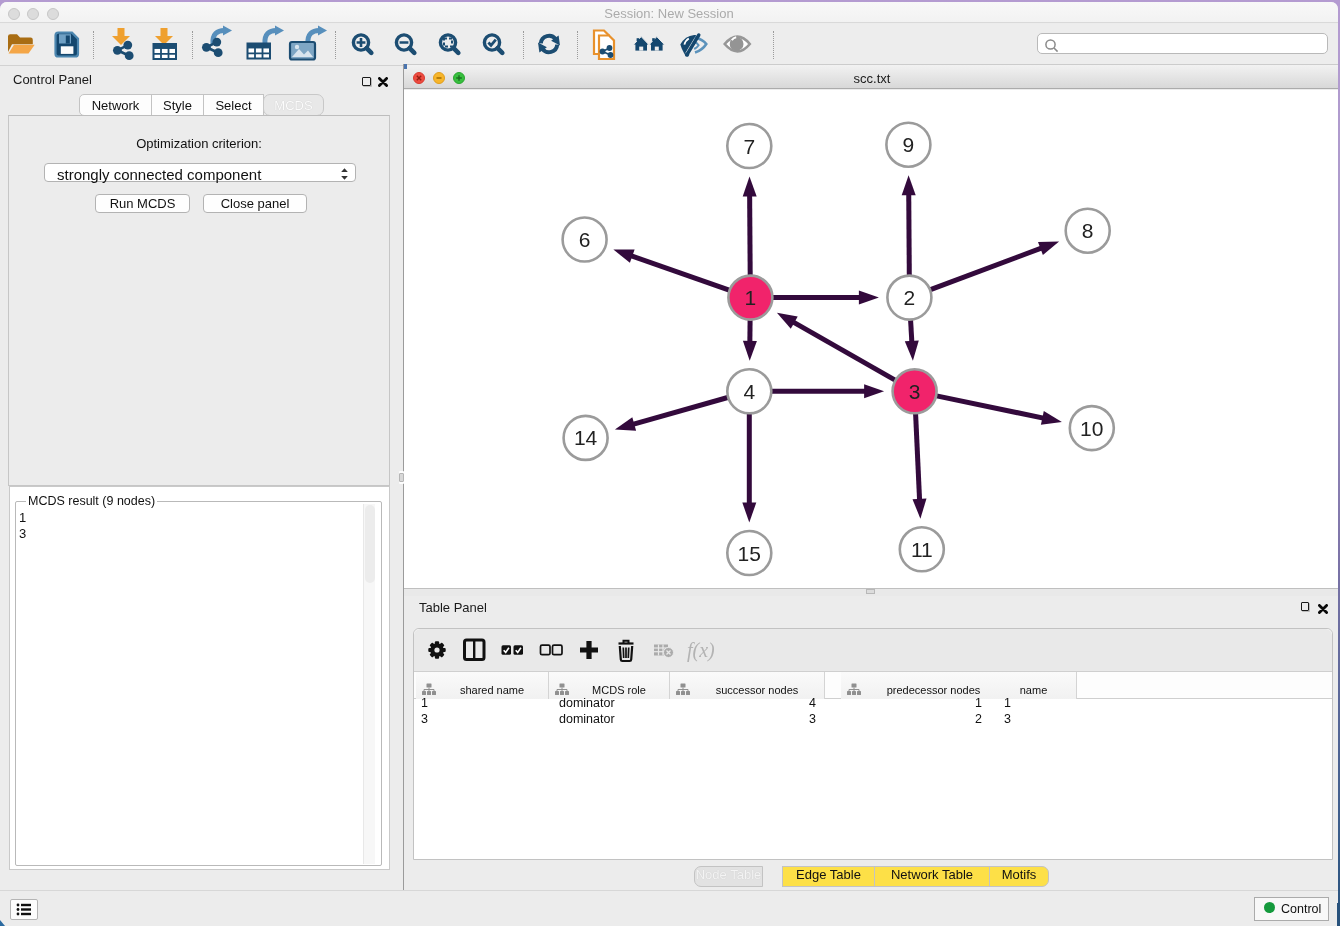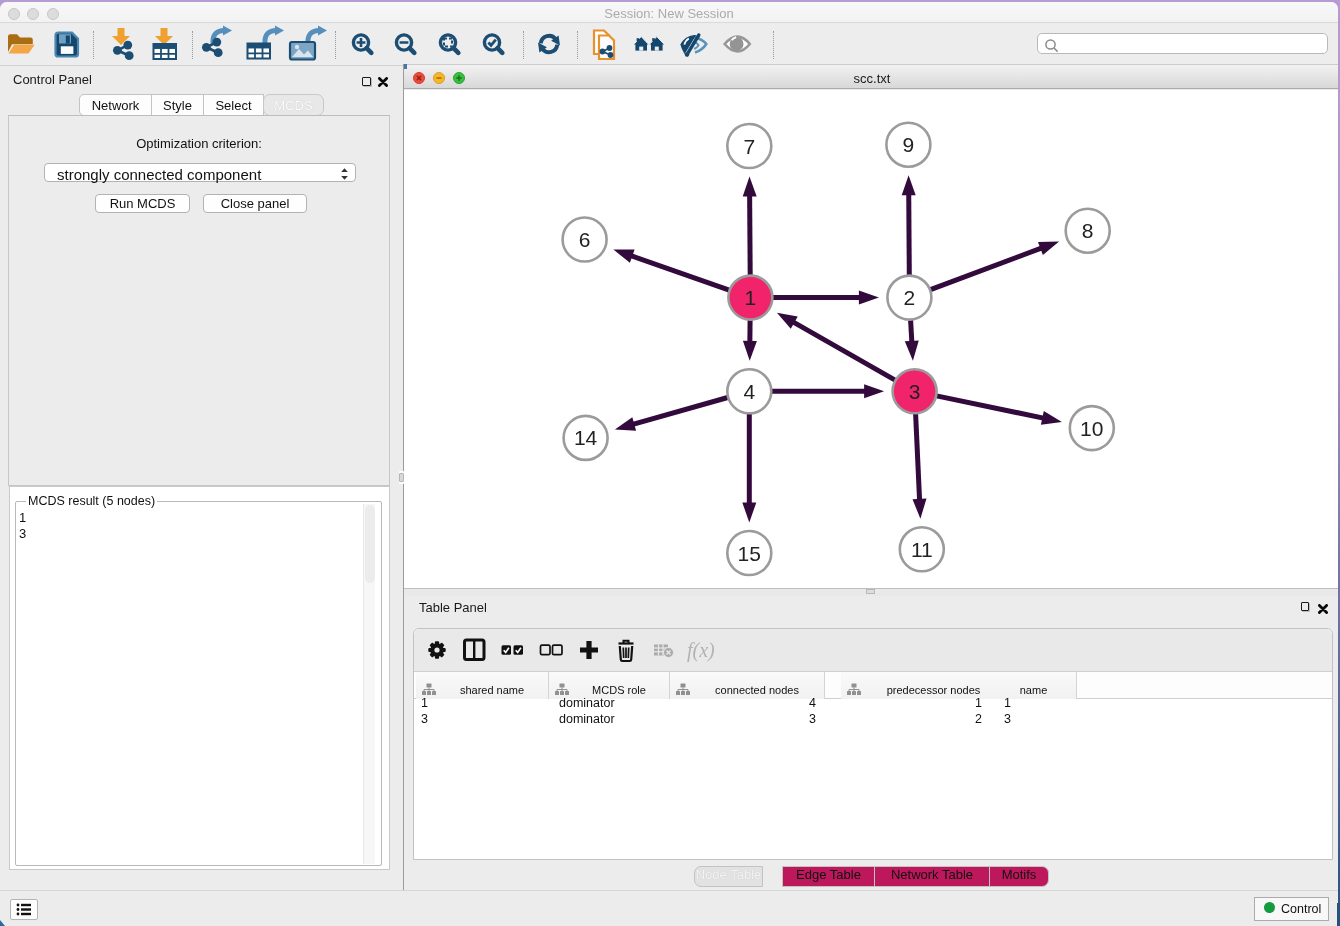--- a/index.html
+++ b/index.html
@@ -34,21 +34,21 @@
 #hsplit{position:absolute;left:404px;top:586px;width:936px;height:8px;background:#e9e9e9;border-top:1px solid #bfbfbf;}
 
 #tp-head{position:absolute;left:404px;top:594px;width:936px;height:26px;}
 #tablebox{position:absolute;left:413px;top:626px;width:920px;height:232px;background:#fff;border:1px solid #c2c2c2;border-radius:6px 6px 0 0;}
 #tbtoolbar{position:absolute;left:0;top:0;width:100%;height:42px;background:#e9e9e9;border-radius:6px 6px 0 0;}
 #thead{position:absolute;left:0;top:42px;width:100%;height:28px;background:#fdfdfd;border-top:1px solid #cfcfcf;border-bottom:1px solid #cfcfcf;}
 .hcell{position:absolute;top:0;height:27px;padding-top:8px;background:linear-gradient(#fafafa,#f1f1f1);border-right:1px solid #d4d4d4;display:flex;align-items:center;}
 .hcell span{flex:1;text-align:center;font-size:11px;color:#111;}
 .trow{position:absolute;font-size:12.5px;color:#111;}
 
-.btab{position:absolute;top:864px;height:21px;border:1px solid #c3c3c3;background:#be185d;font-size:13px;color:#111;text-align:center;line-height:15px;}
+.btab{position:absolute;top:864px;height:21px;border:1px solid #c3c3c3;background:#fde047;font-size:13px;color:#111;text-align:center;line-height:15px;}
 
 #statusline{position:absolute;left:0;top:888px;width:100%;height:1px;background:#d7d7d7;}
 #listbtn{position:absolute;left:10px;top:897px;width:28px;height:21px;background:#fdfdfd;border:1px solid #b5b5b5;border-radius:2px;}
 #membtn{position:absolute;left:1254px;top:895px;width:75px;height:24px;background:#f8f8f8;border:1px solid #ababab;font-size:12.5px;color:#111;}
 .wctl-sq{position:absolute;width:8.5px;height:8.5px;border:1.7px solid #1a1a1a;border-radius:1px;box-shadow:1px 1px 0 #bbb;}
 </style></head>
 <body>
 <div id="app">
   <div id="titlebar">
     <div class="tl" style="left:8px;"></div>
@@ -189,21 +189,21 @@
       <svg style="position:absolute;right:6px;top:2.5px;" width="9" height="14" viewBox="0 0 9 14">
           <path d="M1.2 5 4.5 1.2 7.8 5Z" fill="#333"></path>
           <path d="M1.2 9 4.5 12.8 7.8 9Z" fill="#333"></path>
         </svg>
     </div>
     <div style="position:absolute;left:86px;top:78px;width:95px;height:19px;background:#fefefe;border:1px solid #b3b3b3;border-radius:4px;font-size:13px;color:#111;text-align:center;line-height:18px;">Run MCDS</div>
     <div style="position:absolute;left:194px;top:78px;width:104px;height:19px;background:#fefefe;border:1px solid #b3b3b3;border-radius:4px;font-size:13px;color:#111;text-align:center;line-height:18px;">Close panel</div>
   </div>
   <div id="cp-white">
     <div id="fieldset">
-      <span id="fs-label">MCDS result (5 nodes)</span>
+      <span id="fs-label">MCDS result (9 nodes)</span>
       <div style="position:absolute;left:3px;top:8px;font-size:13px;color:#111;line-height:16px;">1<br>3</div>
       <div style="position:absolute;right:6px;top:2px;width:12px;height:360px;background:#f7f7f7;border-left:1px solid #e8e8e8;">
         <div style="position:absolute;left:1px;top:1px;width:10px;height:78px;background:#ececec;border-radius:5px;"></div>
       </div>
     </div>
   </div>
   <div id="vsplit-line"></div>
   <div style="position:absolute;left:398.5px;top:470.5px;width:5.5px;height:9px;background:#d8d8d8;border:1px solid #b5b5b5;border-radius:1px;box-shadow:0 -2px 0 #fdfdfd,0 2px 0 #fdfdfd;"></div>
 
   <div id="netwin">
@@ -363,21 +363,21 @@
             <g fill="#909090">
               <rect x="4.5" y="0.5" width="5" height="4" rx="0.5"></rect>
               <rect x="0" y="8" width="4" height="4" rx="0.5"></rect>
               <rect x="5" y="8" width="4" height="4" rx="0.5"></rect>
               <rect x="10" y="8" width="4" height="4" rx="0.5"></rect>
             </g>
             <g stroke="#909090" stroke-width="1">
               <path d="M7 4.5 V6.5 M2 8 V6.5 H12 V8 M7 6 V8" fill="none"></path>
             </g>
           </svg>
-          <span>connected nodes</span>
+          <span>successor nodes</span>
         </div>
 <div class="hcell" style="left:427px;width:166px;">
           <svg width="14" height="13" viewBox="0 0 14 13" style="margin-left:6px;flex:none;">
             <g fill="#909090">
               <rect x="4.5" y="0.5" width="5" height="4" rx="0.5"></rect>
               <rect x="0" y="8" width="4" height="4" rx="0.5"></rect>
               <rect x="5" y="8" width="4" height="4" rx="0.5"></rect>
               <rect x="10" y="8" width="4" height="4" rx="0.5"></rect>
             </g>
             <g stroke="#909090" stroke-width="1">

